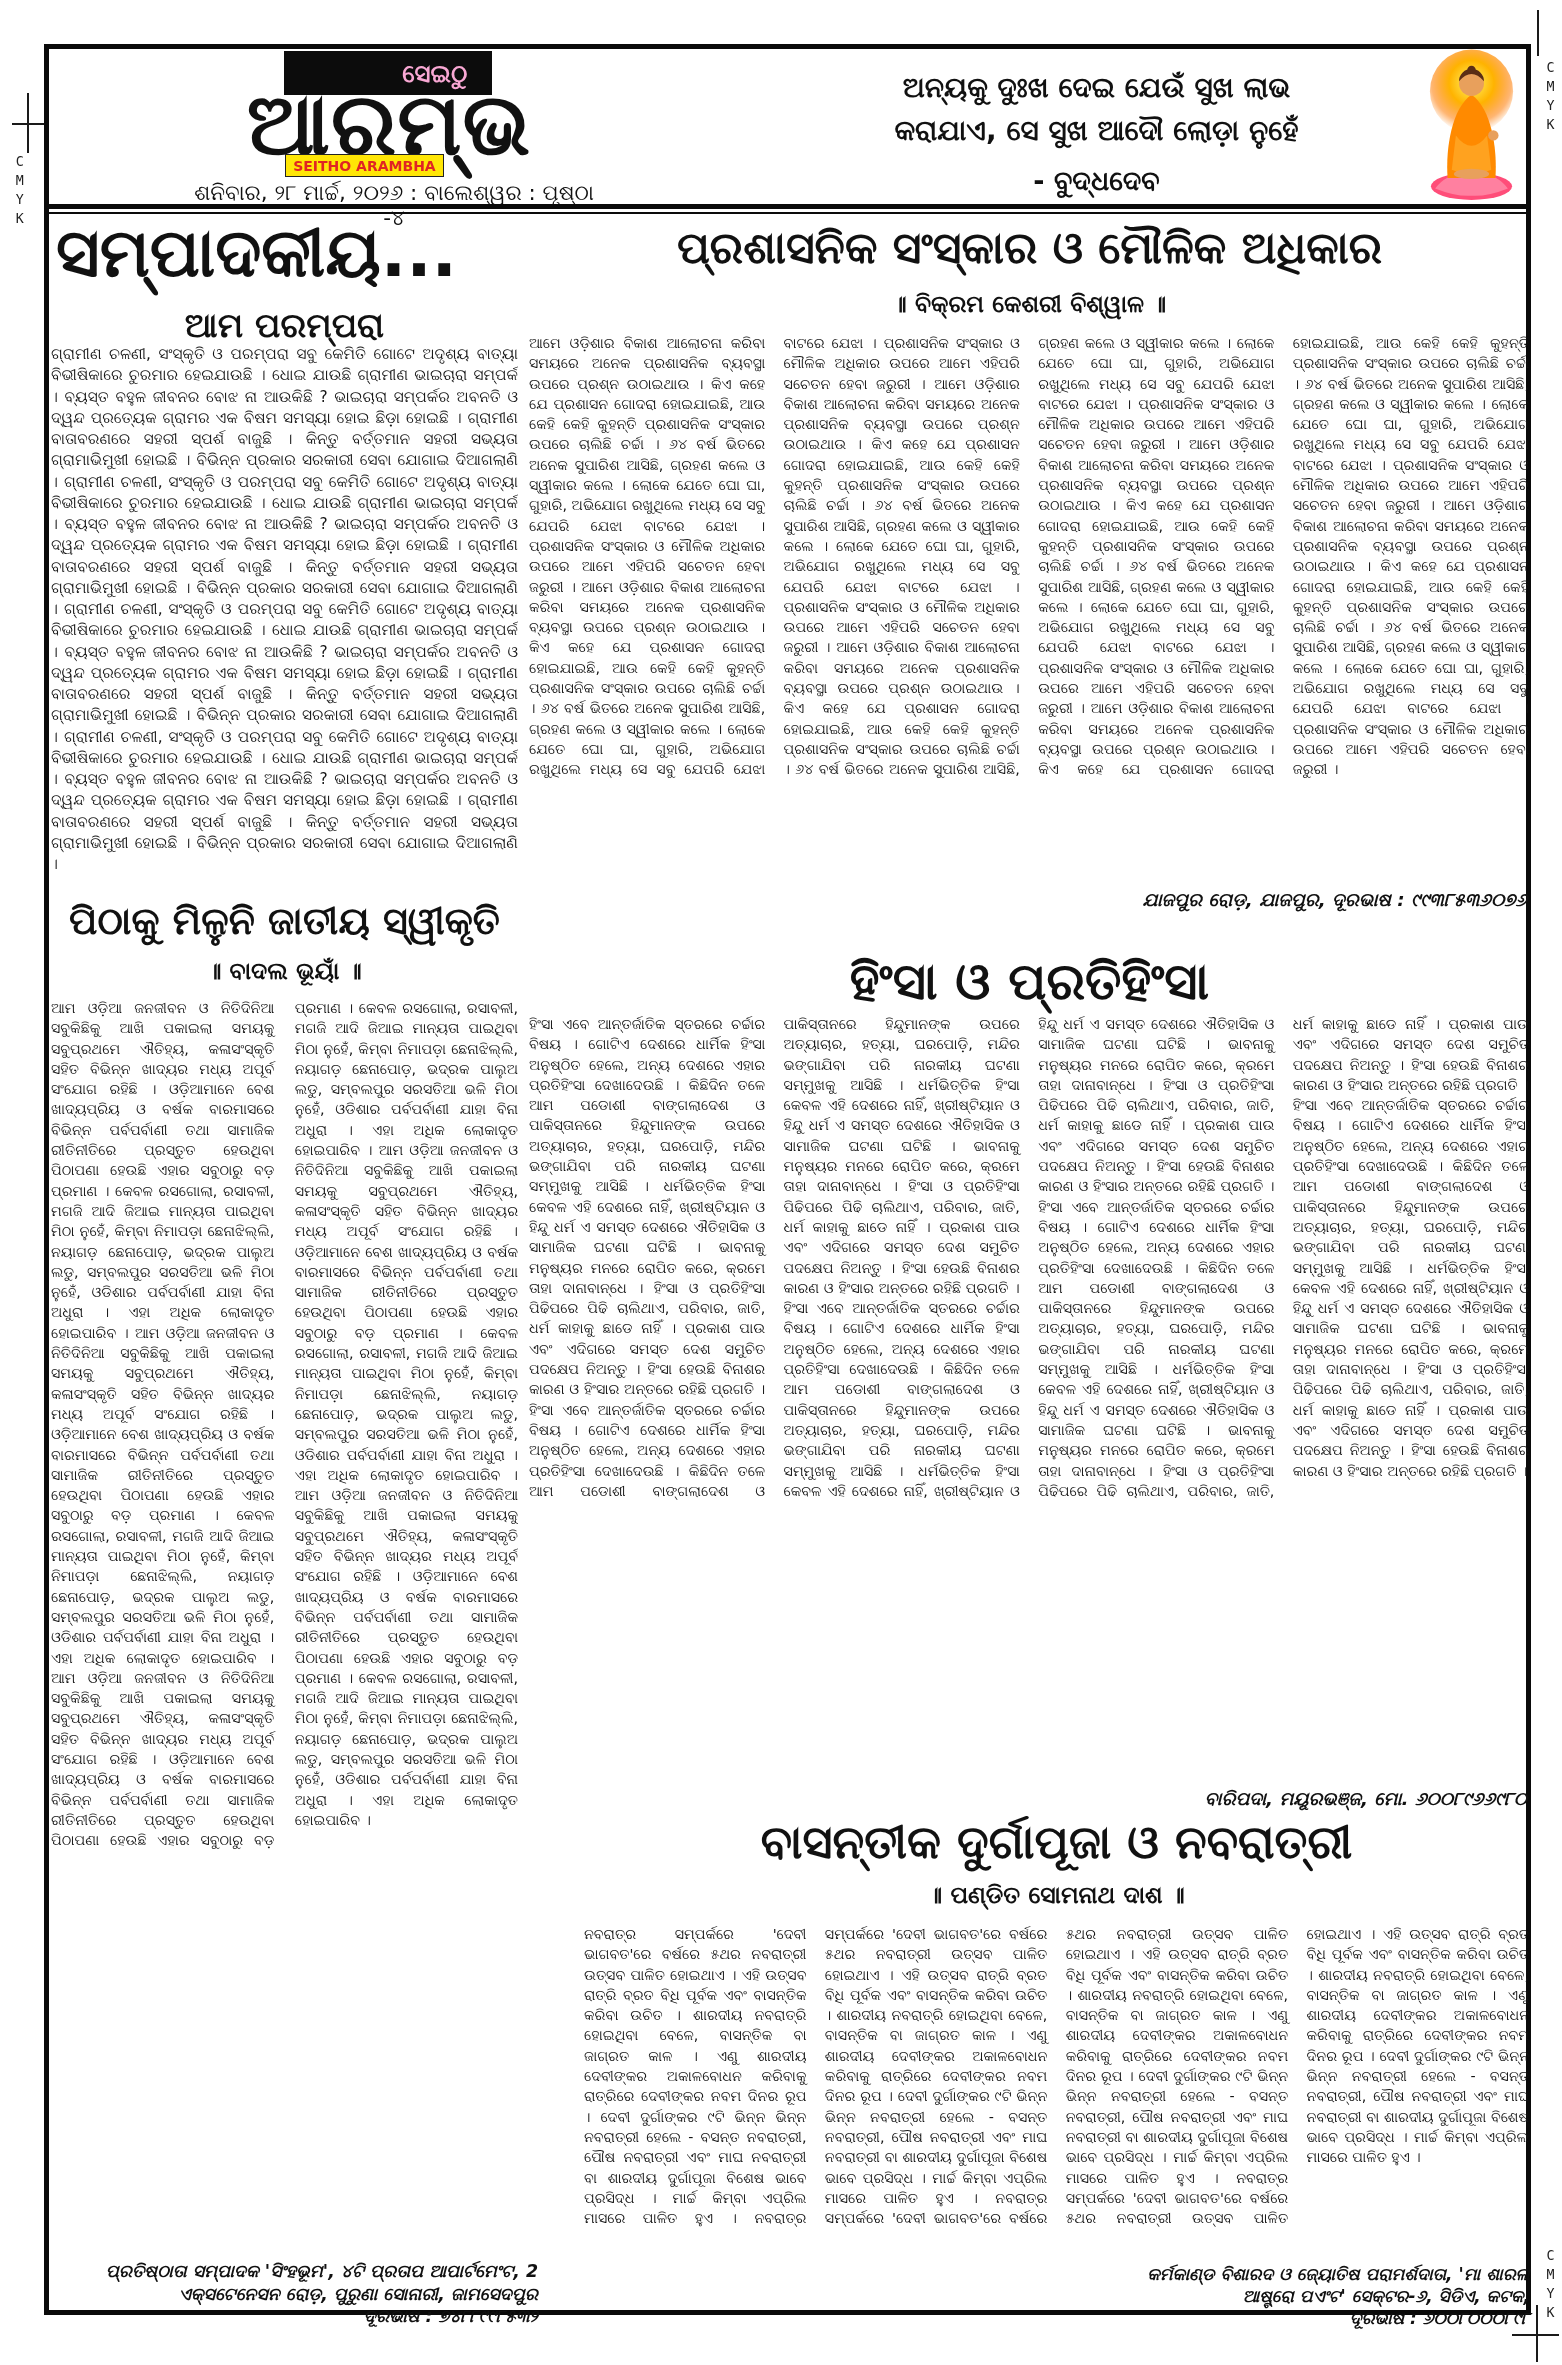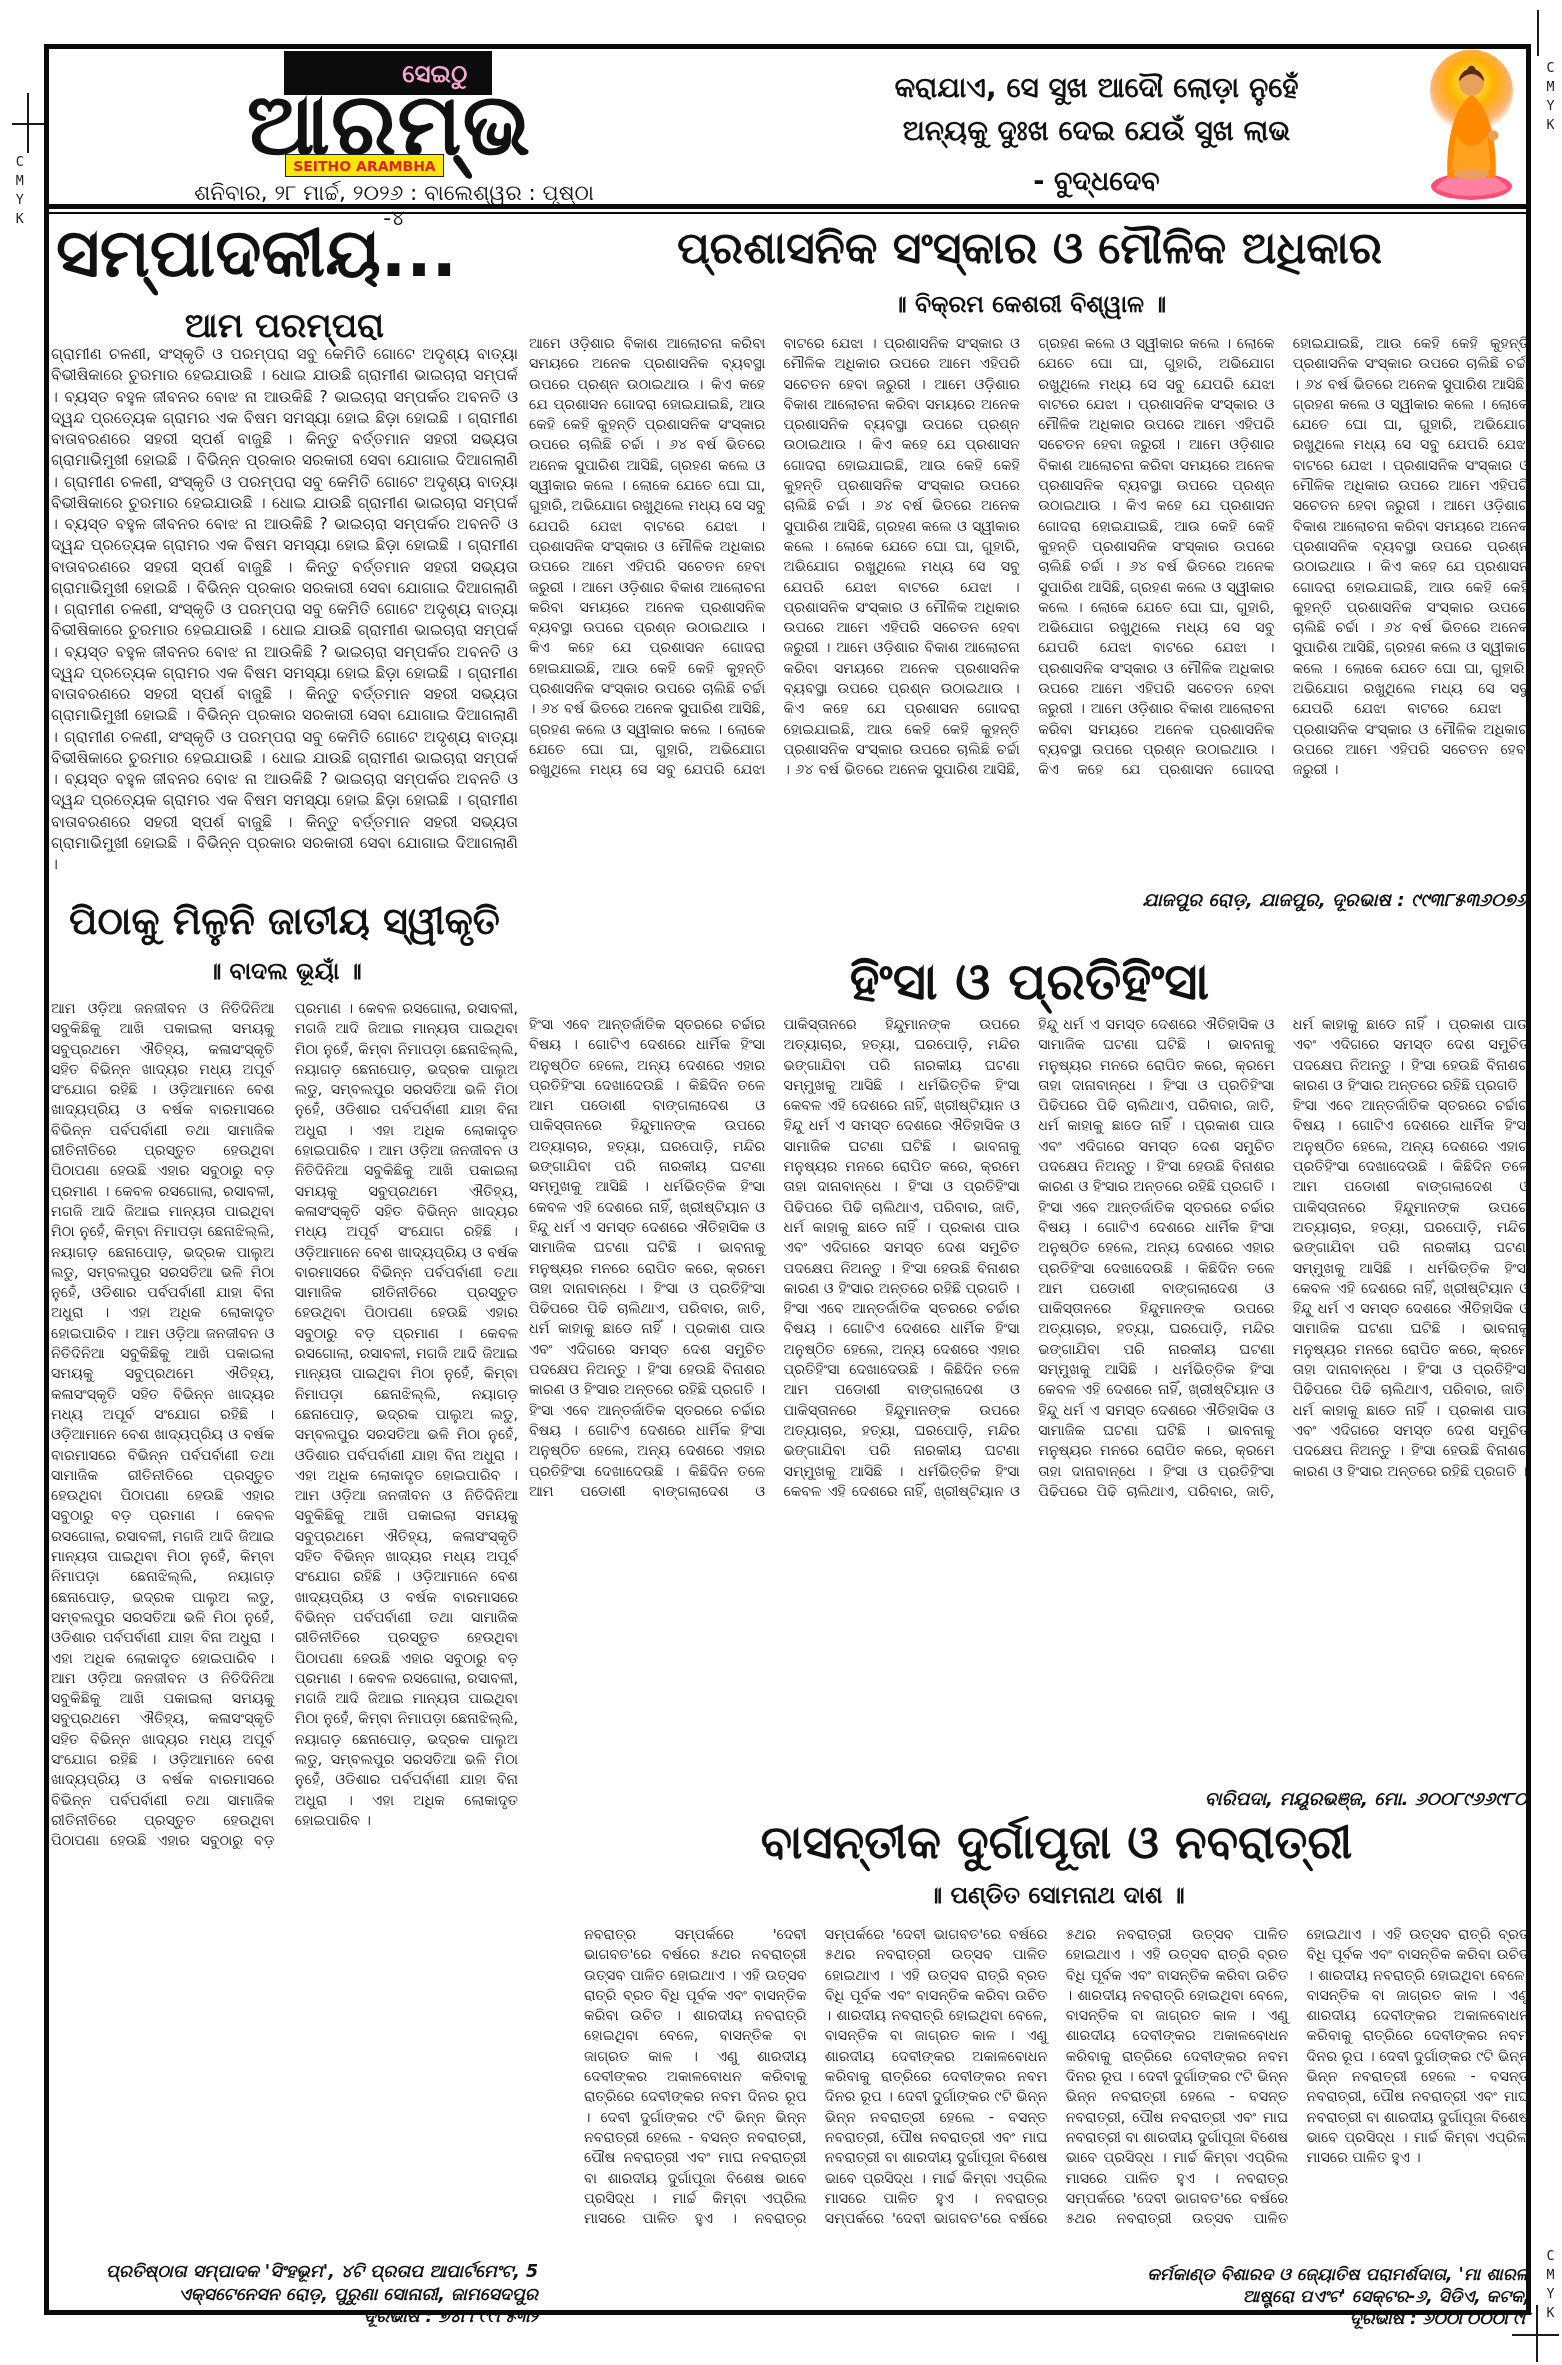--- a/index.html
+++ b/index.html
@@ -65,22 +65,22 @@
   <div class="frame"></div>
 
   <div class="mast-box">
     <span>ସେଇଠୁ</span>
   </div>
   <div class="logo">ଆରମ୍ଭ</div>
   <div class="ribbon">SEITHO ARAMBHA</div>
   <div class="dateline">ଶନିବାର, ୨୮ ମାର୍ଚ୍ଚ, ୨୦୨୬ : ବାଲେଶ୍ୱର : ପୃଷ୍ଠା -୪</div>
 
   <div class="quote">
+    <div>ଅନ୍ୟକୁ ଦୁଃଖ ଦେଇ ଯେଉଁ ସୁଖ ଲାଭ</div>
     <div>କରାଯାଏ, ସେ ସୁଖ ଆଦୌ ଲୋଡ଼ା ନୁହେଁ</div>
-    <div>ଅନ୍ୟକୁ ଦୁଃଖ ଦେଇ ଯେଉଁ ସୁଖ ଲାଭ</div>
     <div class="attr">- ବୁଦ୍ଧଦେବ</div>
   </div>
 
   <svg class="buddha" viewBox="0 0 200 300">
     <defs>
       <radialGradient id="halo" cx="50%" cy="40%" r="60%">
         <stop offset="0%" stop-color="#fff566"></stop>
         <stop offset="45%" stop-color="#ffb300"></stop>
         <stop offset="80%" stop-color="#ff7a00" stop-opacity="0.55"></stop>
         <stop offset="100%" stop-color="#ff7a00" stop-opacity="0"></stop>
@@ -107,21 +107,21 @@
 
   <div class="headline" style="left:543px;top:224px;width:973px;font-size:44px;">ପ୍ରଶାସନିକ ସଂସ୍କାର ଓ ମୌଳିକ ଅଧିକାର</div>
   <div class="byline" style="left:543px;top:290px;width:973px;">॥ ବିକ୍ରମ କେଶରୀ ବିଶ୍ୱାଳ ॥</div>
   <div class="body-text cols4" style="left:529px;top:333px;width:1000px;height:527px;">ଆମେ ଓଡ଼ିଶାର ବିକାଶ ଆଲୋଚନା କରିବା ସମୟରେ ଅନେକ ପ୍ରଶାସନିକ ବ୍ୟବସ୍ଥା ଉପରେ ପ୍ରଶ୍ନ ଉଠାଇଥାଉ । କିଏ କହେ ଯେ ପ୍ରଶାସନ ଗୋଦରା ହୋଇଯାଇଛି, ଆଉ କେହି କେହି କୁହନ୍ତି ପ୍ରଶାସନିକ ସଂସ୍କାର ଉପରେ ଚାଲିଛି ଚର୍ଚ୍ଚା । ୬୪ ବର୍ଷ ଭିତରେ ଅନେକ ସୁପାରିଶ ଆସିଛି, ଗ୍ରହଣ କଲେ ଓ ସ୍ୱୀକାର କଲେ । ଲୋକେ ଯେତେ ଘୋ ଘା, ଗୁହାରି, ଅଭିଯୋଗ ରଖୁଥିଲେ ମଧ୍ୟ ସେ ସବୁ ଯେପରି ଯେଝା ବାଟରେ ଯେଝା । ପ୍ରଶାସନିକ ସଂସ୍କାର ଓ ମୌଳିକ ଅଧିକାର ଉପରେ ଆମେ ଏହିପରି ସଚେତନ ହେବା ଜରୁରୀ । ଆମେ ଓଡ଼ିଶାର ବିକାଶ ଆଲୋଚନା କରିବା ସମୟରେ ଅନେକ ପ୍ରଶାସନିକ ବ୍ୟବସ୍ଥା ଉପରେ ପ୍ରଶ୍ନ ଉଠାଇଥାଉ । କିଏ କହେ ଯେ ପ୍ରଶାସନ ଗୋଦରା ହୋଇଯାଇଛି, ଆଉ କେହି କେହି କୁହନ୍ତି ପ୍ରଶାସନିକ ସଂସ୍କାର ଉପରେ ଚାଲିଛି ଚର୍ଚ୍ଚା । ୬୪ ବର୍ଷ ଭିତରେ ଅନେକ ସୁପାରିଶ ଆସିଛି, ଗ୍ରହଣ କଲେ ଓ ସ୍ୱୀକାର କଲେ । ଲୋକେ ଯେତେ ଘୋ ଘା, ଗୁହାରି, ଅଭିଯୋଗ ରଖୁଥିଲେ ମଧ୍ୟ ସେ ସବୁ ଯେପରି ଯେଝା ବାଟରେ ଯେଝା । ପ୍ରଶାସନିକ ସଂସ୍କାର ଓ ମୌଳିକ ଅଧିକାର ଉପରେ ଆମେ ଏହିପରି ସଚେତନ ହେବା ଜରୁରୀ । ଆମେ ଓଡ଼ିଶାର ବିକାଶ ଆଲୋଚନା କରିବା ସମୟରେ ଅନେକ ପ୍ରଶାସନିକ ବ୍ୟବସ୍ଥା ଉପରେ ପ୍ରଶ୍ନ ଉଠାଇଥାଉ । କିଏ କହେ ଯେ ପ୍ରଶାସନ ଗୋଦରା ହୋଇଯାଇଛି, ଆଉ କେହି କେହି କୁହନ୍ତି ପ୍ରଶାସନିକ ସଂସ୍କାର ଉପରେ ଚାଲିଛି ଚର୍ଚ୍ଚା । ୬୪ ବର୍ଷ ଭିତରେ ଅନେକ ସୁପାରିଶ ଆସିଛି, ଗ୍ରହଣ କଲେ ଓ ସ୍ୱୀକାର କଲେ । ଲୋକେ ଯେତେ ଘୋ ଘା, ଗୁହାରି, ଅଭିଯୋଗ ରଖୁଥିଲେ ମଧ୍ୟ ସେ ସବୁ ଯେପରି ଯେଝା ବାଟରେ ଯେଝା । ପ୍ରଶାସନିକ ସଂସ୍କାର ଓ ମୌଳିକ ଅଧିକାର ଉପରେ ଆମେ ଏହିପରି ସଚେତନ ହେବା ଜରୁରୀ । ଆମେ ଓଡ଼ିଶାର ବିକାଶ ଆଲୋଚନା କରିବା ସମୟରେ ଅନେକ ପ୍ରଶାସନିକ ବ୍ୟବସ୍ଥା ଉପରେ ପ୍ରଶ୍ନ ଉଠାଇଥାଉ । କିଏ କହେ ଯେ ପ୍ରଶାସନ ଗୋଦରା ହୋଇଯାଇଛି, ଆଉ କେହି କେହି କୁହନ୍ତି ପ୍ରଶାସନିକ ସଂସ୍କାର ଉପରେ ଚାଲିଛି ଚର୍ଚ୍ଚା । ୬୪ ବର୍ଷ ଭିତରେ ଅନେକ ସୁପାରିଶ ଆସିଛି, ଗ୍ରହଣ କଲେ ଓ ସ୍ୱୀକାର କଲେ । ଲୋକେ ଯେତେ ଘୋ ଘା, ଗୁହାରି, ଅଭିଯୋଗ ରଖୁଥିଲେ ମଧ୍ୟ ସେ ସବୁ ଯେପରି ଯେଝା ବାଟରେ ଯେଝା । ପ୍ରଶାସନିକ ସଂସ୍କାର ଓ ମୌଳିକ ଅଧିକାର ଉପରେ ଆମେ ଏହିପରି ସଚେତନ ହେବା ଜରୁରୀ । ଆମେ ଓଡ଼ିଶାର ବିକାଶ ଆଲୋଚନା କରିବା ସମୟରେ ଅନେକ ପ୍ରଶାସନିକ ବ୍ୟବସ୍ଥା ଉପରେ ପ୍ରଶ୍ନ ଉଠାଇଥାଉ । କିଏ କହେ ଯେ ପ୍ରଶାସନ ଗୋଦରା ହୋଇଯାଇଛି, ଆଉ କେହି କେହି କୁହନ୍ତି ପ୍ରଶାସନିକ ସଂସ୍କାର ଉପରେ ଚାଲିଛି ଚର୍ଚ୍ଚା । ୬୪ ବର୍ଷ ଭିତରେ ଅନେକ ସୁପାରିଶ ଆସିଛି, ଗ୍ରହଣ କଲେ ଓ ସ୍ୱୀକାର କଲେ । ଲୋକେ ଯେତେ ଘୋ ଘା, ଗୁହାରି, ଅଭିଯୋଗ ରଖୁଥିଲେ ମଧ୍ୟ ସେ ସବୁ ଯେପରି ଯେଝା ବାଟରେ ଯେଝା । ପ୍ରଶାସନିକ ସଂସ୍କାର ଓ ମୌଳିକ ଅଧିକାର ଉପରେ ଆମେ ଏହିପରି ସଚେତନ ହେବା ଜରୁରୀ । ଆମେ ଓଡ଼ିଶାର ବିକାଶ ଆଲୋଚନା କରିବା ସମୟରେ ଅନେକ ପ୍ରଶାସନିକ ବ୍ୟବସ୍ଥା ଉପରେ ପ୍ରଶ୍ନ ଉଠାଇଥାଉ । କିଏ କହେ ଯେ ପ୍ରଶାସନ ଗୋଦରା ହୋଇଯାଇଛି, ଆଉ କେହି କେହି କୁହନ୍ତି ପ୍ରଶାସନିକ ସଂସ୍କାର ଉପରେ ଚାଲିଛି ଚର୍ଚ୍ଚା । ୬୪ ବର୍ଷ ଭିତରେ ଅନେକ ସୁପାରିଶ ଆସିଛି, ଗ୍ରହଣ କଲେ ଓ ସ୍ୱୀକାର କଲେ । ଲୋକେ ଯେତେ ଘୋ ଘା, ଗୁହାରି, ଅଭିଯୋଗ ରଖୁଥିଲେ ମଧ୍ୟ ସେ ସବୁ ଯେପରି ଯେଝା ବାଟରେ ଯେଝା । ପ୍ରଶାସନିକ ସଂସ୍କାର ଓ ମୌଳିକ ଅଧିକାର ଉପରେ ଆମେ ଏହିପରି ସଚେତନ ହେବା ଜରୁରୀ । ଆମେ ଓଡ଼ିଶାର ବିକାଶ ଆଲୋଚନା କରିବା ସମୟରେ ଅନେକ ପ୍ରଶାସନିକ ବ୍ୟବସ୍ଥା ଉପରେ ପ୍ରଶ୍ନ ଉଠାଇଥାଉ । କିଏ କହେ ଯେ ପ୍ରଶାସନ ଗୋଦରା ହୋଇଯାଇଛି, ଆଉ କେହି କେହି କୁହନ୍ତି ପ୍ରଶାସନିକ ସଂସ୍କାର ଉପରେ ଚାଲିଛି ଚର୍ଚ୍ଚା । ୬୪ ବର୍ଷ ଭିତରେ ଅନେକ ସୁପାରିଶ ଆସିଛି, ଗ୍ରହଣ କଲେ ଓ ସ୍ୱୀକାର କଲେ । ଲୋକେ ଯେତେ ଘୋ ଘା, ଗୁହାରି, ଅଭିଯୋଗ ରଖୁଥିଲେ ମଧ୍ୟ ସେ ସବୁ ଯେପରି ଯେଝା ବାଟରେ ଯେଝା । ପ୍ରଶାସନିକ ସଂସ୍କାର ଓ ମୌଳିକ ଅଧିକାର ଉପରେ ଆମେ ଏହିପରି ସଚେତନ ହେବା ଜରୁରୀ ।</div>
   <div class="signature" style="left:871px;top:868px;width:656px;">ଯାଜପୁର ରୋଡ଼, ଯାଜପୁର, ଦୂରଭାଷ : ୯୯୩୮୫୩୬୦୭୬</div>
 
   <div class="headline" style="left:51px;top:901px;width:467px;font-size:38px;">ପିଠାକୁ ମିଳୁନି ଜାତୀୟ ସ୍ୱୀକୃତି</div>
   <div class="byline" style="left:51px;top:957px;width:467px;">॥ ବାଦଲ ଭୂୟାଁ ॥</div>
   <div class="body-text cols2" style="left:51px;top:998px;width:467px;height:1235px;">ଆମ ଓଡ଼ିଆ ଜନଜୀବନ ଓ ନିତିଦିନିଆ ସବୁକିଛିକୁ ଆଖି ପକାଇଲା ସମୟକୁ ସବୁପ୍ରଥମେ ଐତିହ୍ୟ, କଳାସଂସ୍କୃତି ସହିତ ବିଭିନ୍ନ ଖାଦ୍ୟର ମଧ୍ୟ ଅପୂର୍ବ ସଂଯୋଗ ରହିଛି । ଓଡ଼ିଆମାନେ ବେଶ ଖାଦ୍ୟପ୍ରିୟ ଓ ବର୍ଷକ ବାରମାସରେ ବିଭିନ୍ନ ପର୍ବପର୍ବାଣୀ ତଥା ସାମାଜିକ ରୀତିନୀତିରେ ପ୍ରସ୍ତୁତ ହେଉଥିବା ପିଠାପଣା ହେଉଛି ଏହାର ସବୁଠାରୁ ବଡ଼ ପ୍ରମାଣ । କେବଳ ରସଗୋଲା, ରସାବଳୀ, ମଗଜି ଆଦି ଜିଆଇ ମାନ୍ୟତା ପାଇଥିବା ମିଠା ନୁହେଁ, କିମ୍ବା ନିମାପଡ଼ା ଛେନାଝିଲ୍ଲି, ନୟାଗଡ଼ ଛେନାପୋଡ଼, ଭଦ୍ରକ ପାଲୁଅ ଲଡୁ, ସମ୍ବଲପୁର ସରସତିଆ ଭଳି ମିଠା ନୁହେଁ, ଓଡିଶାର ପର୍ବପର୍ବାଣୀ ଯାହା ବିନା ଅଧୁରା । ଏହା ଅଧିକ ଲୋକାଦୃତ ହୋଇପାରିବ । ଆମ ଓଡ଼ିଆ ଜନଜୀବନ ଓ ନିତିଦିନିଆ ସବୁକିଛିକୁ ଆଖି ପକାଇଲା ସମୟକୁ ସବୁପ୍ରଥମେ ଐତିହ୍ୟ, କଳାସଂସ୍କୃତି ସହିତ ବିଭିନ୍ନ ଖାଦ୍ୟର ମଧ୍ୟ ଅପୂର୍ବ ସଂଯୋଗ ରହିଛି । ଓଡ଼ିଆମାନେ ବେଶ ଖାଦ୍ୟପ୍ରିୟ ଓ ବର୍ଷକ ବାରମାସରେ ବିଭିନ୍ନ ପର୍ବପର୍ବାଣୀ ତଥା ସାମାଜିକ ରୀତିନୀତିରେ ପ୍ରସ୍ତୁତ ହେଉଥିବା ପିଠାପଣା ହେଉଛି ଏହାର ସବୁଠାରୁ ବଡ଼ ପ୍ରମାଣ । କେବଳ ରସଗୋଲା, ରସାବଳୀ, ମଗଜି ଆଦି ଜିଆଇ ମାନ୍ୟତା ପାଇଥିବା ମିଠା ନୁହେଁ, କିମ୍ବା ନିମାପଡ଼ା ଛେନାଝିଲ୍ଲି, ନୟାଗଡ଼ ଛେନାପୋଡ଼, ଭଦ୍ରକ ପାଲୁଅ ଲଡୁ, ସମ୍ବଲପୁର ସରସତିଆ ଭଳି ମିଠା ନୁହେଁ, ଓଡିଶାର ପର୍ବପର୍ବାଣୀ ଯାହା ବିନା ଅଧୁରା । ଏହା ଅଧିକ ଲୋକାଦୃତ ହୋଇପାରିବ । ଆମ ଓଡ଼ିଆ ଜନଜୀବନ ଓ ନିତିଦିନିଆ ସବୁକିଛିକୁ ଆଖି ପକାଇଲା ସମୟକୁ ସବୁପ୍ରଥମେ ଐତିହ୍ୟ, କଳାସଂସ୍କୃତି ସହିତ ବିଭିନ୍ନ ଖାଦ୍ୟର ମଧ୍ୟ ଅପୂର୍ବ ସଂଯୋଗ ରହିଛି । ଓଡ଼ିଆମାନେ ବେଶ ଖାଦ୍ୟପ୍ରିୟ ଓ ବର୍ଷକ ବାରମାସରେ ବିଭିନ୍ନ ପର୍ବପର୍ବାଣୀ ତଥା ସାମାଜିକ ରୀତିନୀତିରେ ପ୍ରସ୍ତୁତ ହେଉଥିବା ପିଠାପଣା ହେଉଛି ଏହାର ସବୁଠାରୁ ବଡ଼ ପ୍ରମାଣ । କେବଳ ରସଗୋଲା, ରସାବଳୀ, ମଗଜି ଆଦି ଜିଆଇ ମାନ୍ୟତା ପାଇଥିବା ମିଠା ନୁହେଁ, କିମ୍ବା ନିମାପଡ଼ା ଛେନାଝିଲ୍ଲି, ନୟାଗଡ଼ ଛେନାପୋଡ଼, ଭଦ୍ରକ ପାଲୁଅ ଲଡୁ, ସମ୍ବଲପୁର ସରସତିଆ ଭଳି ମିଠା ନୁହେଁ, ଓଡିଶାର ପର୍ବପର୍ବାଣୀ ଯାହା ବିନା ଅଧୁରା । ଏହା ଅଧିକ ଲୋକାଦୃତ ହୋଇପାରିବ । ଆମ ଓଡ଼ିଆ ଜନଜୀବନ ଓ ନିତିଦିନିଆ ସବୁକିଛିକୁ ଆଖି ପକାଇଲା ସମୟକୁ ସବୁପ୍ରଥମେ ଐତିହ୍ୟ, କଳାସଂସ୍କୃତି ସହିତ ବିଭିନ୍ନ ଖାଦ୍ୟର ମଧ୍ୟ ଅପୂର୍ବ ସଂଯୋଗ ରହିଛି । ଓଡ଼ିଆମାନେ ବେଶ ଖାଦ୍ୟପ୍ରିୟ ଓ ବର୍ଷକ ବାରମାସରେ ବିଭିନ୍ନ ପର୍ବପର୍ବାଣୀ ତଥା ସାମାଜିକ ରୀତିନୀତିରେ ପ୍ରସ୍ତୁତ ହେଉଥିବା ପିଠାପଣା ହେଉଛି ଏହାର ସବୁଠାରୁ ବଡ଼ ପ୍ରମାଣ । କେବଳ ରସଗୋଲା, ରସାବଳୀ, ମଗଜି ଆଦି ଜିଆଇ ମାନ୍ୟତା ପାଇଥିବା ମିଠା ନୁହେଁ, କିମ୍ବା ନିମାପଡ଼ା ଛେନାଝିଲ୍ଲି, ନୟାଗଡ଼ ଛେନାପୋଡ଼, ଭଦ୍ରକ ପାଲୁଅ ଲଡୁ, ସମ୍ବଲପୁର ସରସତିଆ ଭଳି ମିଠା ନୁହେଁ, ଓଡିଶାର ପର୍ବପର୍ବାଣୀ ଯାହା ବିନା ଅଧୁରା । ଏହା ଅଧିକ ଲୋକାଦୃତ ହୋଇପାରିବ । ଆମ ଓଡ଼ିଆ ଜନଜୀବନ ଓ ନିତିଦିନିଆ ସବୁକିଛିକୁ ଆଖି ପକାଇଲା ସମୟକୁ ସବୁପ୍ରଥମେ ଐତିହ୍ୟ, କଳାସଂସ୍କୃତି ସହିତ ବିଭିନ୍ନ ଖାଦ୍ୟର ମଧ୍ୟ ଅପୂର୍ବ ସଂଯୋଗ ରହିଛି । ଓଡ଼ିଆମାନେ ବେଶ ଖାଦ୍ୟପ୍ରିୟ ଓ ବର୍ଷକ ବାରମାସରେ ବିଭିନ୍ନ ପର୍ବପର୍ବାଣୀ ତଥା ସାମାଜିକ ରୀତିନୀତିରେ ପ୍ରସ୍ତୁତ ହେଉଥିବା ପିଠାପଣା ହେଉଛି ଏହାର ସବୁଠାରୁ ବଡ଼ ପ୍ରମାଣ । କେବଳ ରସଗୋଲା, ରସାବଳୀ, ମଗଜି ଆଦି ଜିଆଇ ମାନ୍ୟତା ପାଇଥିବା ମିଠା ନୁହେଁ, କିମ୍ବା ନିମାପଡ଼ା ଛେନାଝିଲ୍ଲି, ନୟାଗଡ଼ ଛେନାପୋଡ଼, ଭଦ୍ରକ ପାଲୁଅ ଲଡୁ, ସମ୍ବଲପୁର ସରସତିଆ ଭଳି ମିଠା ନୁହେଁ, ଓଡିଶାର ପର୍ବପର୍ବାଣୀ ଯାହା ବିନା ଅଧୁରା । ଏହା ଅଧିକ ଲୋକାଦୃତ ହୋଇପାରିବ ।</div>
   <div class="signature" style="left:51px;top:2240px;width:487px;font-size:17.4px;">
-    <div>ପ୍ରତିଷ୍ଠାତା ସମ୍ପାଦକ 'ସିଂହଭୂମ', ୪ଟି ପ୍ରତାପ ଆପାର୍ଟମେଂଟ, 5</div>
+    <div>ପ୍ରତିଷ୍ଠାତା ସମ୍ପାଦକ 'ସିଂହଭୂମ', ୪ଟି ପ୍ରତାପ ଆପାର୍ଟମେଂଟ, 2</div>
     <div>ଏକ୍ସଟେନେସନ ରୋଡ଼, ପୁରୁଣା ସୋନାରୀ, ଜାମସେଦପୁର</div>
     <div>ଦୂରଭାଷ : ୭୪୮୮୯୯୮୫୩୨</div>
   </div>
 
   <div class="headline" style="left:543px;top:954px;width:973px;font-size:51px;">ହିଂସା ଓ ପ୍ରତିହିଂସା</div>
   <div class="body-text cols4" style="left:529px;top:1014px;width:1000px;height:744px;">ହିଂସା ଏବେ ଆନ୍ତର୍ଜାତିକ ସ୍ତରରେ ଚର୍ଚ୍ଚାର ବିଷୟ । ଗୋଟିଏ ଦେଶରେ ଧାର୍ମିକ ହିଂସା ଅନୁଷ୍ଠିତ ହେଲେ, ଅନ୍ୟ ଦେଶରେ ଏହାର ପ୍ରତିହିଂସା ଦେଖାଦେଉଛି । କିଛିଦିନ ତଳେ ଆମ ପଡୋଶୀ ବାଙ୍ଗଲାଦେଶ ଓ ପାକିସ୍ତାନରେ ହିନ୍ଦୁମାନଙ୍କ ଉପରେ ଅତ୍ୟାଚାର, ହତ୍ୟା, ଘରପୋଡ଼ି, ମନ୍ଦିର ଭଙ୍ଗାଯିବା ପରି ନାରକୀୟ ଘଟଣା ସମ୍ମୁଖକୁ ଆସିଛି । ଧର୍ମଭିତ୍ତିକ ହିଂସା କେବଳ ଏହି ଦେଶରେ ନାହିଁ, ଖ୍ରୀଷ୍ଟିୟାନ ଓ ହିନ୍ଦୁ ଧର୍ମ ଏ ସମସ୍ତ ଦେଶରେ ଐତିହାସିକ ଓ ସାମାଜିକ ଘଟଣା ଘଟିଛି । ଭାବନାକୁ ମନୁଷ୍ୟର ମନରେ ରୋପିତ କରେ, କ୍ରମେ ତାହା ଦାନାବାନ୍ଧେ । ହିଂସା ଓ ପ୍ରତିହିଂସା ପିଢିପରେ ପିଢି ଚାଲିଥାଏ, ପରିବାର, ଜାତି, ଧର୍ମ କାହାକୁ ଛାଡେ ନାହିଁ । ପ୍ରକାଶ ପାଉ ଏବଂ ଏଦିଗରେ ସମସ୍ତ ଦେଶ ସମୁଚିତ ପଦକ୍ଷେପ ନିଅନ୍ତୁ । ହିଂସା ହେଉଛି ବିନାଶର କାରଣ ଓ ହିଂସାର ଅନ୍ତରେ ରହିଛି ପ୍ରଗତି । ହିଂସା ଏବେ ଆନ୍ତର୍ଜାତିକ ସ୍ତରରେ ଚର୍ଚ୍ଚାର ବିଷୟ । ଗୋଟିଏ ଦେଶରେ ଧାର୍ମିକ ହିଂସା ଅନୁଷ୍ଠିତ ହେଲେ, ଅନ୍ୟ ଦେଶରେ ଏହାର ପ୍ରତିହିଂସା ଦେଖାଦେଉଛି । କିଛିଦିନ ତଳେ ଆମ ପଡୋଶୀ ବାଙ୍ଗଲାଦେଶ ଓ ପାକିସ୍ତାନରେ ହିନ୍ଦୁମାନଙ୍କ ଉପରେ ଅତ୍ୟାଚାର, ହତ୍ୟା, ଘରପୋଡ଼ି, ମନ୍ଦିର ଭଙ୍ଗାଯିବା ପରି ନାରକୀୟ ଘଟଣା ସମ୍ମୁଖକୁ ଆସିଛି । ଧର୍ମଭିତ୍ତିକ ହିଂସା କେବଳ ଏହି ଦେଶରେ ନାହିଁ, ଖ୍ରୀଷ୍ଟିୟାନ ଓ ହିନ୍ଦୁ ଧର୍ମ ଏ ସମସ୍ତ ଦେଶରେ ଐତିହାସିକ ଓ ସାମାଜିକ ଘଟଣା ଘଟିଛି । ଭାବନାକୁ ମନୁଷ୍ୟର ମନରେ ରୋପିତ କରେ, କ୍ରମେ ତାହା ଦାନାବାନ୍ଧେ । ହିଂସା ଓ ପ୍ରତିହିଂସା ପିଢିପରେ ପିଢି ଚାଲିଥାଏ, ପରିବାର, ଜାତି, ଧର୍ମ କାହାକୁ ଛାଡେ ନାହିଁ । ପ୍ରକାଶ ପାଉ ଏବଂ ଏଦିଗରେ ସମସ୍ତ ଦେଶ ସମୁଚିତ ପଦକ୍ଷେପ ନିଅନ୍ତୁ । ହିଂସା ହେଉଛି ବିନାଶର କାରଣ ଓ ହିଂସାର ଅନ୍ତରେ ରହିଛି ପ୍ରଗତି । ହିଂସା ଏବେ ଆନ୍ତର୍ଜାତିକ ସ୍ତରରେ ଚର୍ଚ୍ଚାର ବିଷୟ । ଗୋଟିଏ ଦେଶରେ ଧାର୍ମିକ ହିଂସା ଅନୁଷ୍ଠିତ ହେଲେ, ଅନ୍ୟ ଦେଶରେ ଏହାର ପ୍ରତିହିଂସା ଦେଖାଦେଉଛି । କିଛିଦିନ ତଳେ ଆମ ପଡୋଶୀ ବାଙ୍ଗଲାଦେଶ ଓ ପାକିସ୍ତାନରେ ହିନ୍ଦୁମାନଙ୍କ ଉପରେ ଅତ୍ୟାଚାର, ହତ୍ୟା, ଘରପୋଡ଼ି, ମନ୍ଦିର ଭଙ୍ଗାଯିବା ପରି ନାରକୀୟ ଘଟଣା ସମ୍ମୁଖକୁ ଆସିଛି । ଧର୍ମଭିତ୍ତିକ ହିଂସା କେବଳ ଏହି ଦେଶରେ ନାହିଁ, ଖ୍ରୀଷ୍ଟିୟାନ ଓ ହିନ୍ଦୁ ଧର୍ମ ଏ ସମସ୍ତ ଦେଶରେ ଐତିହାସିକ ଓ ସାମାଜିକ ଘଟଣା ଘଟିଛି । ଭାବନାକୁ ମନୁଷ୍ୟର ମନରେ ରୋପିତ କରେ, କ୍ରମେ ତାହା ଦାନାବାନ୍ଧେ । ହିଂସା ଓ ପ୍ରତିହିଂସା ପିଢିପରେ ପିଢି ଚାଲିଥାଏ, ପରିବାର, ଜାତି, ଧର୍ମ କାହାକୁ ଛାଡେ ନାହିଁ । ପ୍ରକାଶ ପାଉ ଏବଂ ଏଦିଗରେ ସମସ୍ତ ଦେଶ ସମୁଚିତ ପଦକ୍ଷେପ ନିଅନ୍ତୁ । ହିଂସା ହେଉଛି ବିନାଶର କାରଣ ଓ ହିଂସାର ଅନ୍ତରେ ରହିଛି ପ୍ରଗତି । ହିଂସା ଏବେ ଆନ୍ତର୍ଜାତିକ ସ୍ତରରେ ଚର୍ଚ୍ଚାର ବିଷୟ । ଗୋଟିଏ ଦେଶରେ ଧାର୍ମିକ ହିଂସା ଅନୁଷ୍ଠିତ ହେଲେ, ଅନ୍ୟ ଦେଶରେ ଏହାର ପ୍ରତିହିଂସା ଦେଖାଦେଉଛି । କିଛିଦିନ ତଳେ ଆମ ପଡୋଶୀ ବାଙ୍ଗଲାଦେଶ ଓ ପାକିସ୍ତାନରେ ହିନ୍ଦୁମାନଙ୍କ ଉପରେ ଅତ୍ୟାଚାର, ହତ୍ୟା, ଘରପୋଡ଼ି, ମନ୍ଦିର ଭଙ୍ଗାଯିବା ପରି ନାରକୀୟ ଘଟଣା ସମ୍ମୁଖକୁ ଆସିଛି । ଧର୍ମଭିତ୍ତିକ ହିଂସା କେବଳ ଏହି ଦେଶରେ ନାହିଁ, ଖ୍ରୀଷ୍ଟିୟାନ ଓ ହିନ୍ଦୁ ଧର୍ମ ଏ ସମସ୍ତ ଦେଶରେ ଐତିହାସିକ ଓ ସାମାଜିକ ଘଟଣା ଘଟିଛି । ଭାବନାକୁ ମନୁଷ୍ୟର ମନରେ ରୋପିତ କରେ, କ୍ରମେ ତାହା ଦାନାବାନ୍ଧେ । ହିଂସା ଓ ପ୍ରତିହିଂସା ପିଢିପରେ ପିଢି ଚାଲିଥାଏ, ପରିବାର, ଜାତି, ଧର୍ମ କାହାକୁ ଛାଡେ ନାହିଁ । ପ୍ରକାଶ ପାଉ ଏବଂ ଏଦିଗରେ ସମସ୍ତ ଦେଶ ସମୁଚିତ ପଦକ୍ଷେପ ନିଅନ୍ତୁ । ହିଂସା ହେଉଛି ବିନାଶର କାରଣ ଓ ହିଂସାର ଅନ୍ତରେ ରହିଛି ପ୍ରଗତି । ହିଂସା ଏବେ ଆନ୍ତର୍ଜାତିକ ସ୍ତରରେ ଚର୍ଚ୍ଚାର ବିଷୟ । ଗୋଟିଏ ଦେଶରେ ଧାର୍ମିକ ହିଂସା ଅନୁଷ୍ଠିତ ହେଲେ, ଅନ୍ୟ ଦେଶରେ ଏହାର ପ୍ରତିହିଂସା ଦେଖାଦେଉଛି । କିଛିଦିନ ତଳେ ଆମ ପଡୋଶୀ ବାଙ୍ଗଲାଦେଶ ଓ ପାକିସ୍ତାନରେ ହିନ୍ଦୁମାନଙ୍କ ଉପରେ ଅତ୍ୟାଚାର, ହତ୍ୟା, ଘରପୋଡ଼ି, ମନ୍ଦିର ଭଙ୍ଗାଯିବା ପରି ନାରକୀୟ ଘଟଣା ସମ୍ମୁଖକୁ ଆସିଛି । ଧର୍ମଭିତ୍ତିକ ହିଂସା କେବଳ ଏହି ଦେଶରେ ନାହିଁ, ଖ୍ରୀଷ୍ଟିୟାନ ଓ ହିନ୍ଦୁ ଧର୍ମ ଏ ସମସ୍ତ ଦେଶରେ ଐତିହାସିକ ଓ ସାମାଜିକ ଘଟଣା ଘଟିଛି । ଭାବନାକୁ ମନୁଷ୍ୟର ମନରେ ରୋପିତ କରେ, କ୍ରମେ ତାହା ଦାନାବାନ୍ଧେ । ହିଂସା ଓ ପ୍ରତିହିଂସା ପିଢିପରେ ପିଢି ଚାଲିଥାଏ, ପରିବାର, ଜାତି, ଧର୍ମ କାହାକୁ ଛାଡେ ନାହିଁ । ପ୍ରକାଶ ପାଉ ଏବଂ ଏଦିଗରେ ସମସ୍ତ ଦେଶ ସମୁଚିତ ପଦକ୍ଷେପ ନିଅନ୍ତୁ । ହିଂସା ହେଉଛି ବିନାଶର କାରଣ ଓ ହିଂସାର ଅନ୍ତରେ ରହିଛି ପ୍ରଗତି ।</div>
   <div class="signature" style="left:871px;top:1767px;width:656px;">ବାରିପଦା, ମୟୂରଭଞ୍ଜ, ମୋ. ୬୦୦୮୯୬୬୯୮୦</div>
 
   <div class="headline" style="left:584px;top:1817px;width:945px;font-size:46px;">ବାସନ୍ତୀକ ଦୁର୍ଗାପୂଜା ଓ ନବରାତ୍ରୀ</div>
   <div class="byline" style="left:584px;top:1881px;width:945px;">॥ ପଣ୍ଡିତ ସୋମନାଥ ଦାଶ ॥</div>

